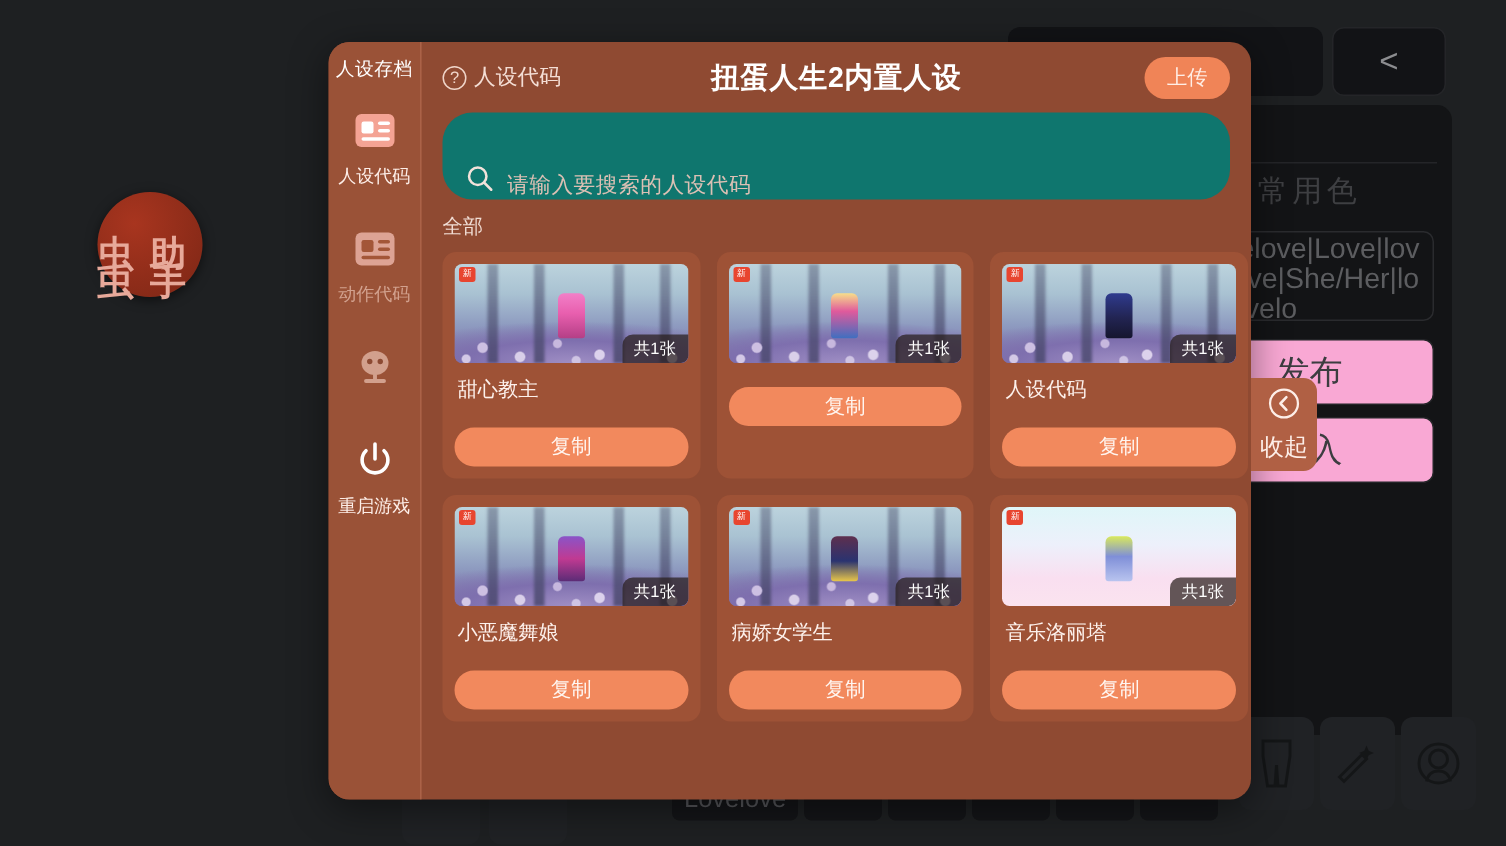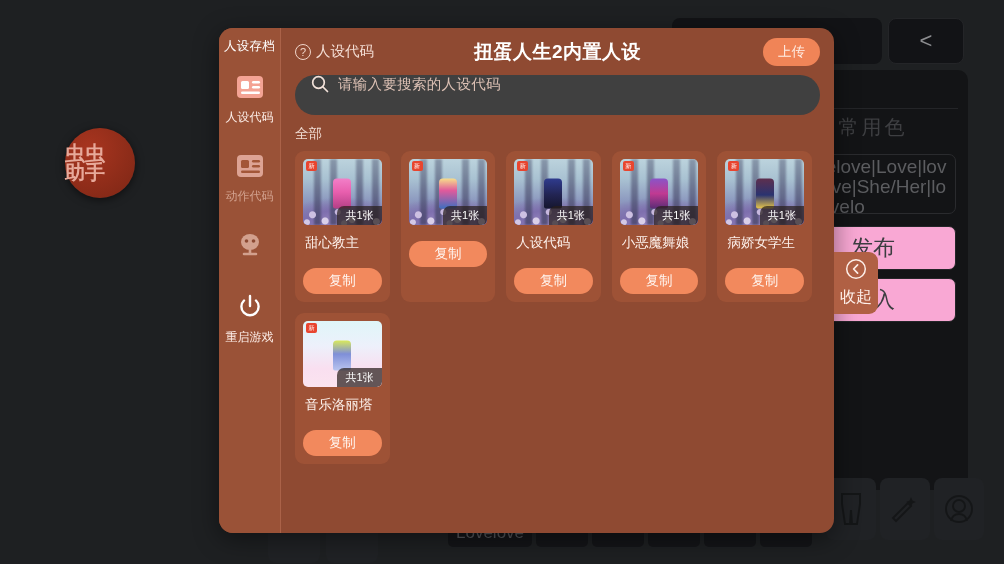--- a/index.html
+++ b/index.html
@@ -70,22 +70,22 @@
     display:flex; align-items:center; justify-content:center;
   }
   .bg-icon2 svg { opacity: .35; }
 
   
   #logo {
     position: absolute; left: 65px; top: 128px; width: 70px; height: 70px;
     border-radius: 50%;
     background: radial-gradient(circle at 35% 30%, #a8351f, #7c2615);
     box-shadow: 0 2px 8px rgba(0,0,0,.55);
-    display: flex; flex-direction: column; align-items: flex-start; justify-content: center;
-    color: #e7a99a; font-size: 20px; font-weight: bold; line-height: 19px;
+    display: flex; flex-direction: row; align-items: flex-end; justify-content: center;
+    color: #e7a99a; font-size: 24px; font-weight: bold; line-height: 19px;
     letter-spacing: 0px;
   }
 
   
   #modal {
     position: absolute; left: 219px; top: 28px; width: 615px; height: 505px;
     border-radius: 14px; overflow: hidden; display: flex;
     box-shadow: 0 6px 26px rgba(0,0,0,.45);
     background: #8f4a32;
   }
@@ -125,33 +125,33 @@
   }
   #upload {
     margin-left: auto; z-index: 2;
     background: #f08457; color: #ffeee6; border: none; border-radius: 14px;
     font-size: 13.5px; padding: 5px 15px; cursor: pointer;
     font-family: inherit;
   }
 
   #searchwrap { padding: 0 14px; }
   #search {
-    height: 40px; background: #404040; border-radius: 20px;
-    display: flex; align-items: flex-start; gap: 9px; padding: 0 16px;
+    height: 58px; background: #0f766e; border-radius: 20px;
+    display: flex; align-items: flex-end; gap: 9px; padding: 0 16px;
   }
   #search .mag { flex: 0 0 18px; }
   #search .ph { color: #dcc0b4; font-size: 14.5px; letter-spacing: .3px; }
 
   #filterrow { padding: 9px 14px 4px; }
   #filterrow .f { color: #f0dcd3; font-size: 13.5px; }
 
   
   #grid {
-    flex: 1; overflow: hidden; padding: 4px 22px 0 14px;
-    display: grid; grid-template-columns: repeat(5, 1fr); gap: 11px;
+    flex: 1; overflow: hidden; padding: 4px 2px 0 14px;
+    display: grid; grid-template-columns: repeat(3, 1fr); gap: 11px;
     align-content: start;
   }
   .card {
     background: #9e5236; border-radius: 9px; padding: 8px;
     display: flex; flex-direction: column;
   }
   .thumb {
     position: relative; width: 100%; height: 66px; border-radius: 5px;
     overflow: hidden;
   }

